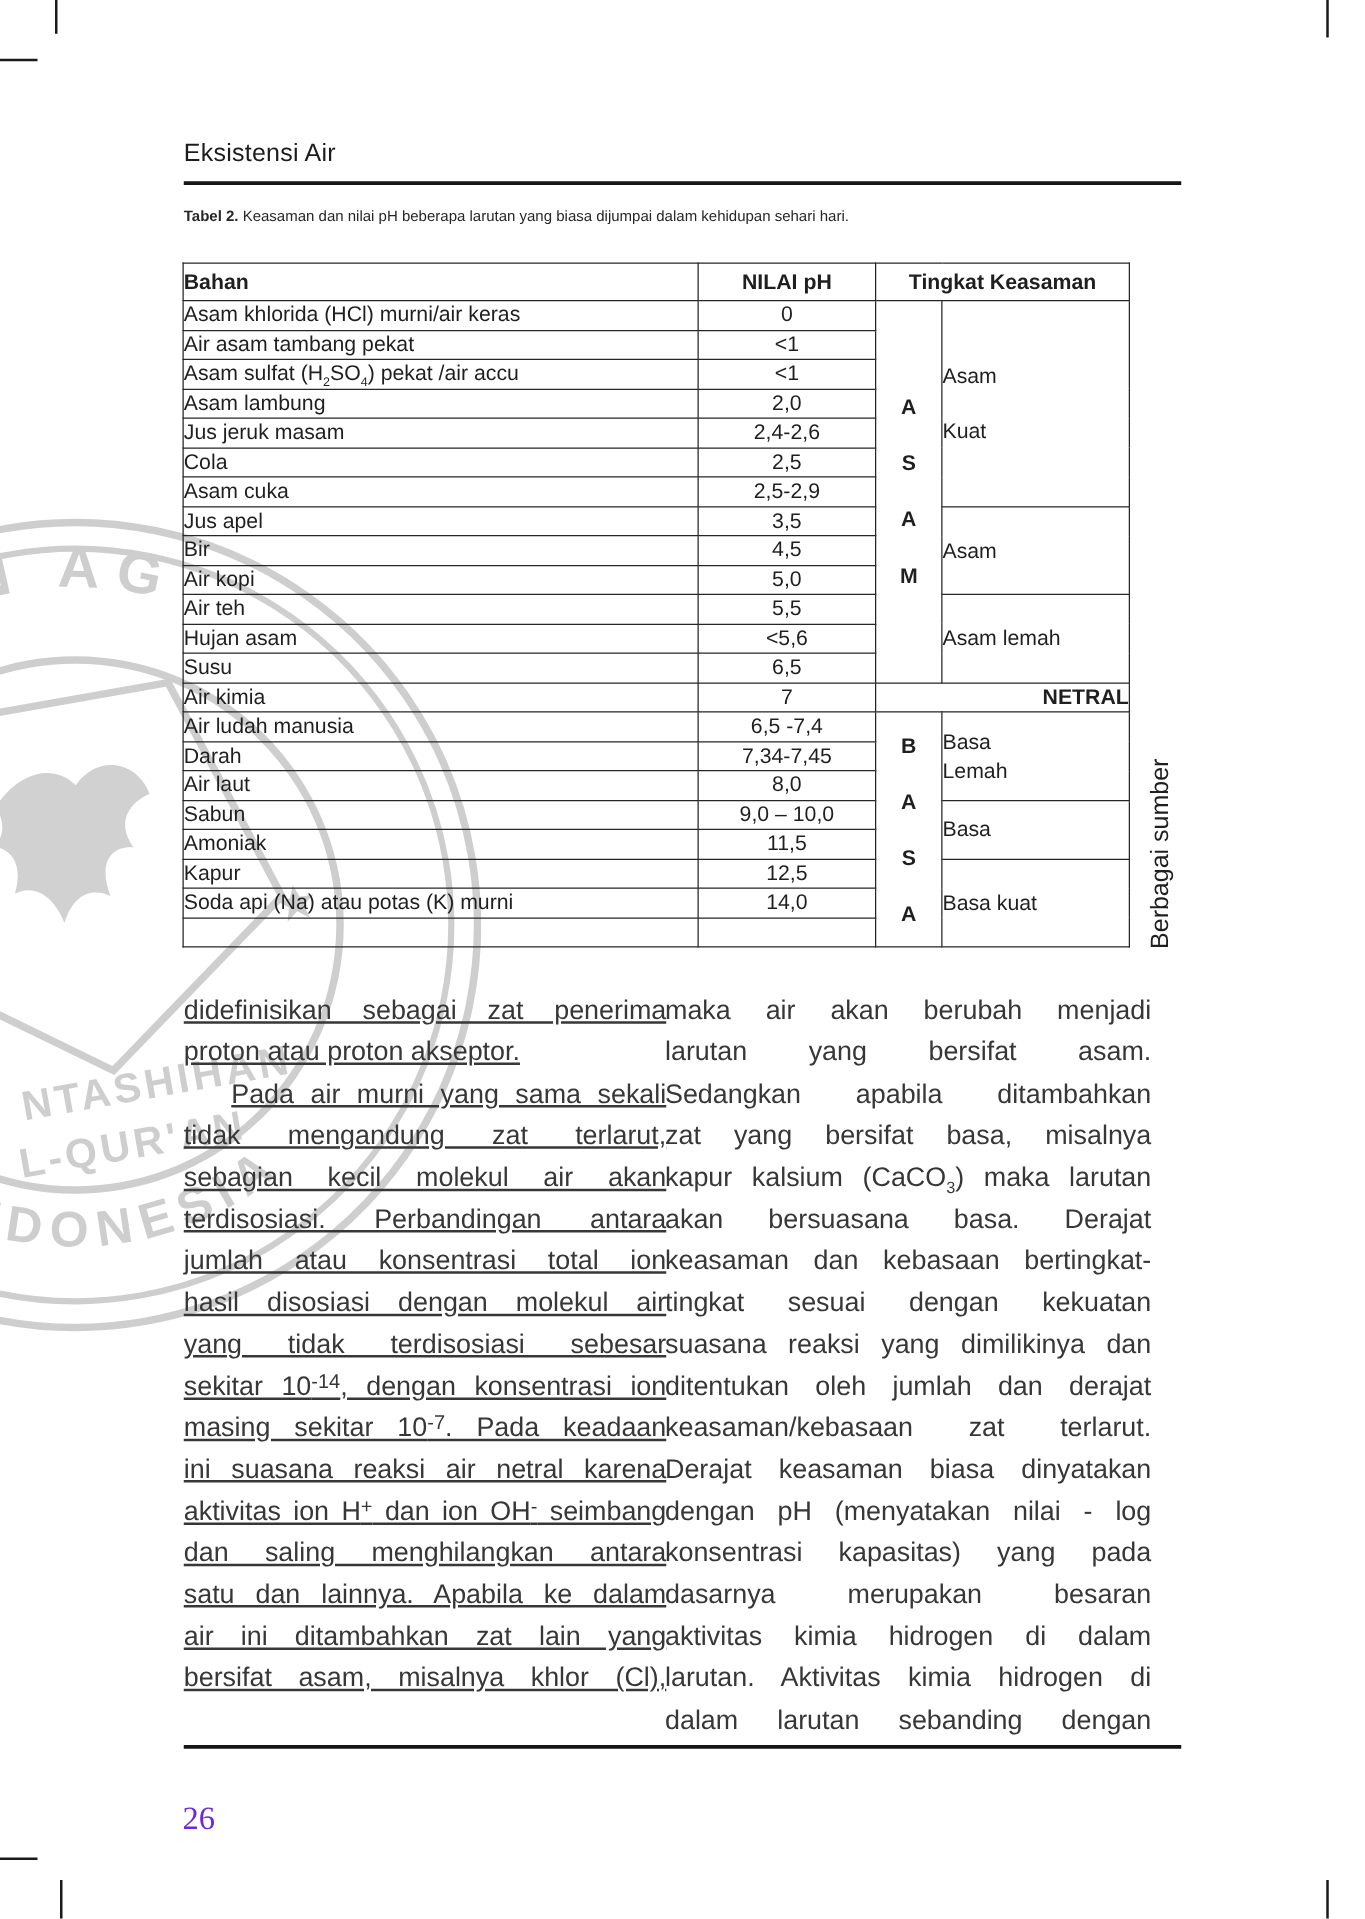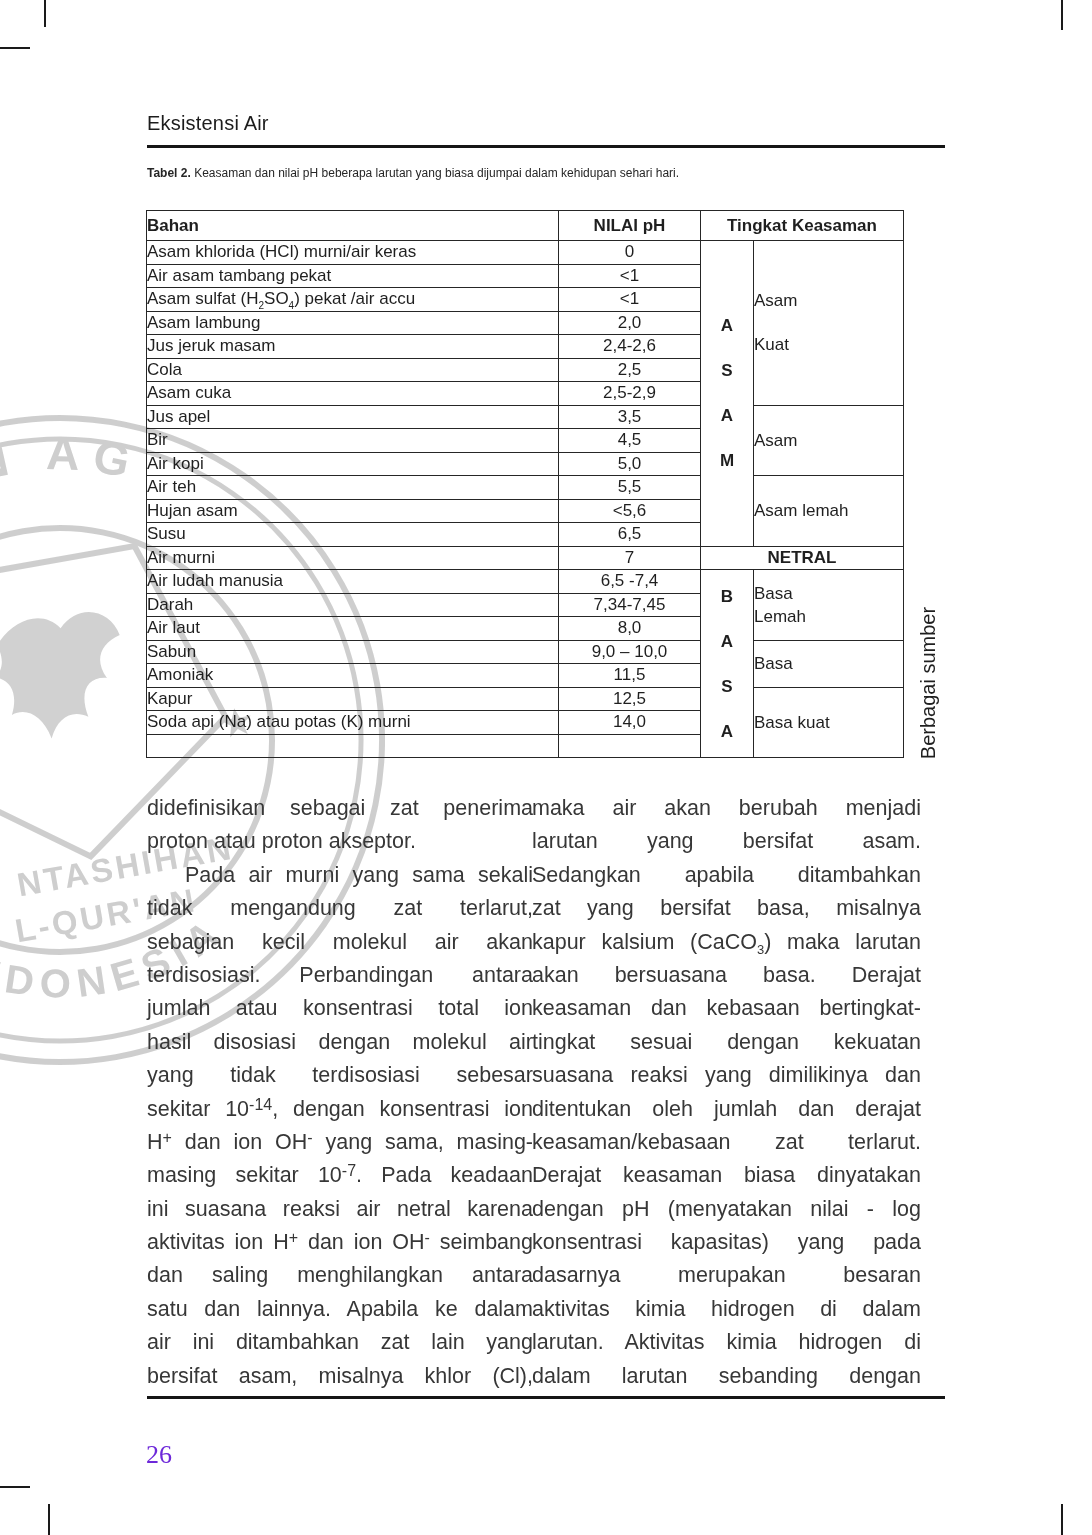--- a/index.html
+++ b/index.html
@@ -26,28 +26,28 @@
   }
   table.ph thead tr{height:30px;}
   table.ph tbody tr{height:23.5px;}
   th.h-bahan{text-align:left;padding-left:9px;font-weight:700;}
   th.h-ph,th.h-tingkat{text-align:center;font-weight:700;}
   td.bahan{text-align:left;padding-left:9px;}
   td.ph-val{text-align:center;}
   td.letters{text-align:center;font-weight:700;line-height:45px;}
   td.glabel{text-align:left;padding-left:13px;line-height:23px;}
   td.gl-tall{line-height:44px;}
-  td.netral{text-align:center;padding-left:9px;font-weight:700;}
+  td.netral{text-align:right;padding-left:9px;font-weight:700;}
   table.ph sub{font-size:10px;vertical-align:-5px;line-height:0;}
   
   #side-note{left:848px;top:670px;width:164px;height:26px;text-align:center;
     font-size:20px;color:#1f1f1f;transform:rotate(-90deg);}
   
   .bodycol{top:792px;font-size:21.5px;color:#373737;}
-  #col-left{left:147px;width:386px;}
+  #col-left{left:147px;width:386px;text-decoration:underline;}
   #col-right{left:532px;width:389px;}
   .line{line-height:33.4px;height:33.4px;text-align:justify;text-align-last:justify;white-space:normal;}
   .line.no-stretch{text-align-last:left;}
   .line.indent{text-indent:38px;}
   .bodycol sup{font-size:16px;line-height:0;vertical-align:6px;}
   .bodycol sub{font-size:13px;line-height:0;vertical-align:-5px;}
   
   #footer-rule{left:147px;top:1396px;width:798px;height:2.5px;background:#151515;}
   #page-number{left:146px;top:1440px;font-family:"Liberation Serif","DejaVu Serif",serif;font-size:26px;color:#6d28d9;}
   
@@ -161,21 +161,21 @@
         </tr>
         <tr>
           <td class="bahan">Hujan asam</td>
           <td class="ph-val">&lt;5,6</td>
         </tr>
         <tr>
           <td class="bahan">Susu</td>
           <td class="ph-val">6,5</td>
         </tr>
         <tr>
-          <td class="bahan">Air murni</td>
+          <td class="bahan">Air kimia</td>
           <td class="ph-val">7</td>
           <td class="netral" colspan="2">NETRAL</td>
         </tr>
         <tr>
           <td class="bahan">Air ludah manusia</td>
           <td class="ph-val">6,5 -7,4</td>
           <td class="letters" rowspan="8">B<br>A<br>S<br>A</td>
           <td class="glabel" rowspan="3">Basa<br>Lemah</td>
         </tr>
         <tr>
@@ -218,21 +218,20 @@
     <div class="line">didefinisikan sebagai zat penerima</div>
     <div class="line no-stretch">proton atau proton akseptor.</div>
     <div class="line indent">Pada air murni yang sama sekali</div>
     <div class="line">tidak mengandung zat terlarut,</div>
     <div class="line">sebagian kecil molekul air akan</div>
     <div class="line">terdisosiasi. Perbandingan antara</div>
     <div class="line">jumlah atau konsentrasi total ion</div>
     <div class="line">hasil disosiasi dengan molekul air</div>
     <div class="line">yang tidak terdisosiasi sebesar</div>
     <div class="line">sekitar 10<sup>-14</sup>, dengan konsentrasi ion</div>
-    <div class="line">H<sup>+</sup> dan ion OH<sup>-</sup> yang sama, masing-</div>
     <div class="line">masing sekitar 10<sup>-7</sup>. Pada keadaan</div>
     <div class="line">ini suasana reaksi air netral karena</div>
     <div class="line">aktivitas ion H<sup>+</sup> dan ion OH<sup>-</sup> seimbang</div>
     <div class="line">dan saling menghilangkan antara</div>
     <div class="line">satu dan lainnya. Apabila ke dalam</div>
     <div class="line">air ini ditambahkan zat lain yang</div>
     <div class="line">bersifat asam, misalnya khlor (Cl),</div>
   </div>
 <div id="col-right" class="abs bodycol">
     <div class="line">maka air akan berubah menjadi</div>

